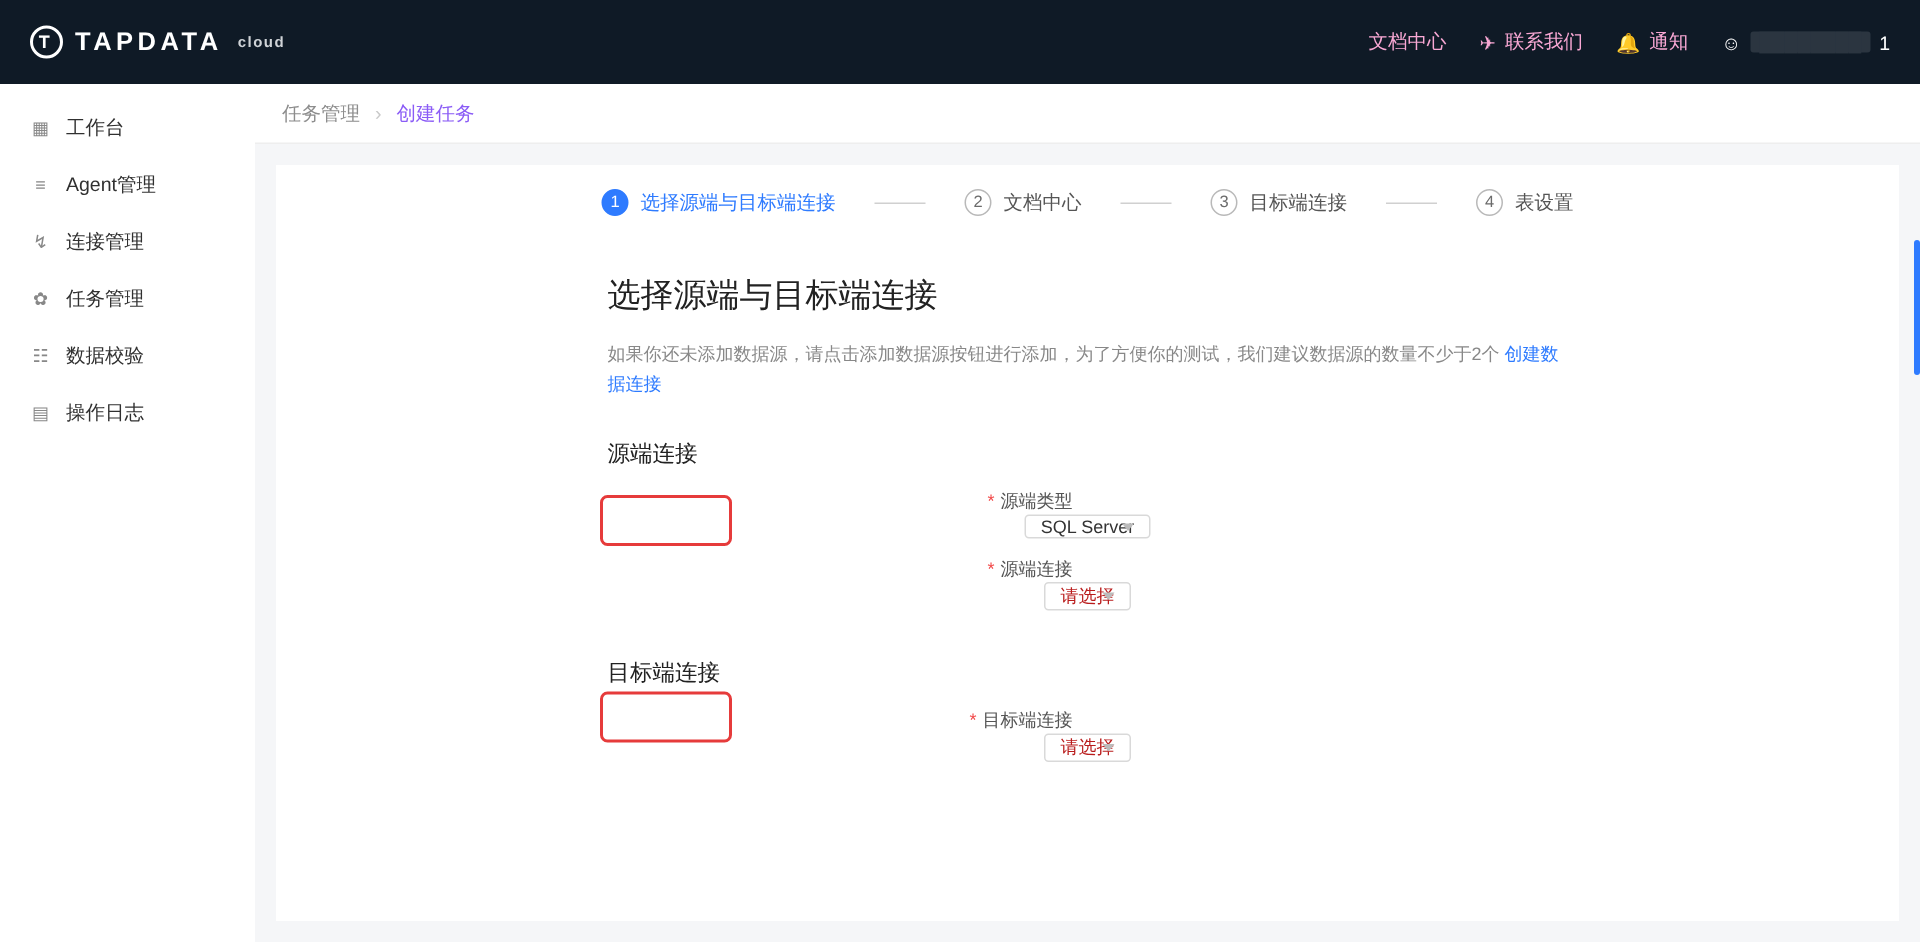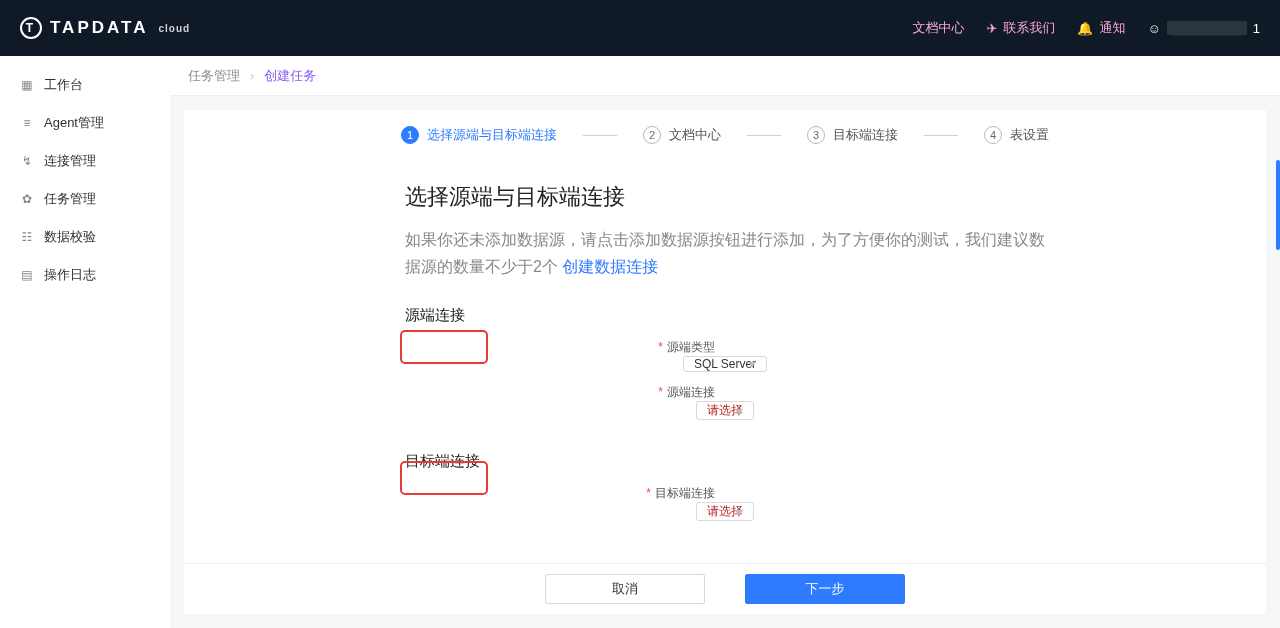--- a/index.html
+++ b/index.html
@@ -93,21 +93,21 @@
   .step.active .step-num { background: #2e7bff; border-color: #2e7bff; color: #fff; }
   .step.active .step-label { color: #2e7bff; }
   .step-line { width: 34px; height: 1px; background: #d0d0d0; }
 
   
   .form-body {
     width: 640px;
     margin: 28px auto 0 auto;
   }
   .form-title { font-size: 22px; color: #222; font-weight: 500; margin-bottom: 14px; }
-  .form-hint { font-size: 16px; color: #888; line-height: 1.7; margin-bottom: 26px; }
+  .form-hint { font-size: 12px; color: #888; line-height: 1.7; margin-bottom: 26px; }
   .form-hint a { color: #2e7bff; text-decoration: none; }
 
   .section-title { font-size: 15px; color: #222; font-weight: 500; margin-bottom: 14px; }
 
   .form-row { display: flex; align-items: center; margin-bottom: 12px; flex-direction: column; }
   .form-label {
     width: 96px; text-align: right;
     font-size: 12px; color: #555;
     padding-right: 10px;
     position: relative;
@@ -291,21 +291,17 @@
 
         <div class="form-row">
           <div class="form-label">目标端连接</div>
           <div class="select">
             <span class="placeholder">请选择</span>
             <span class="caret"></span>
           </div>
         </div>
       </div>
 
-      <div class="footer">
-        <div class="btn btn-default">取消</div>
-        <div class="btn btn-primary">下一步</div>
-      </div>
     </div>
   </div>
 </div>
 
 <div class="edge-scroll"></div>
 
 </body></html>

